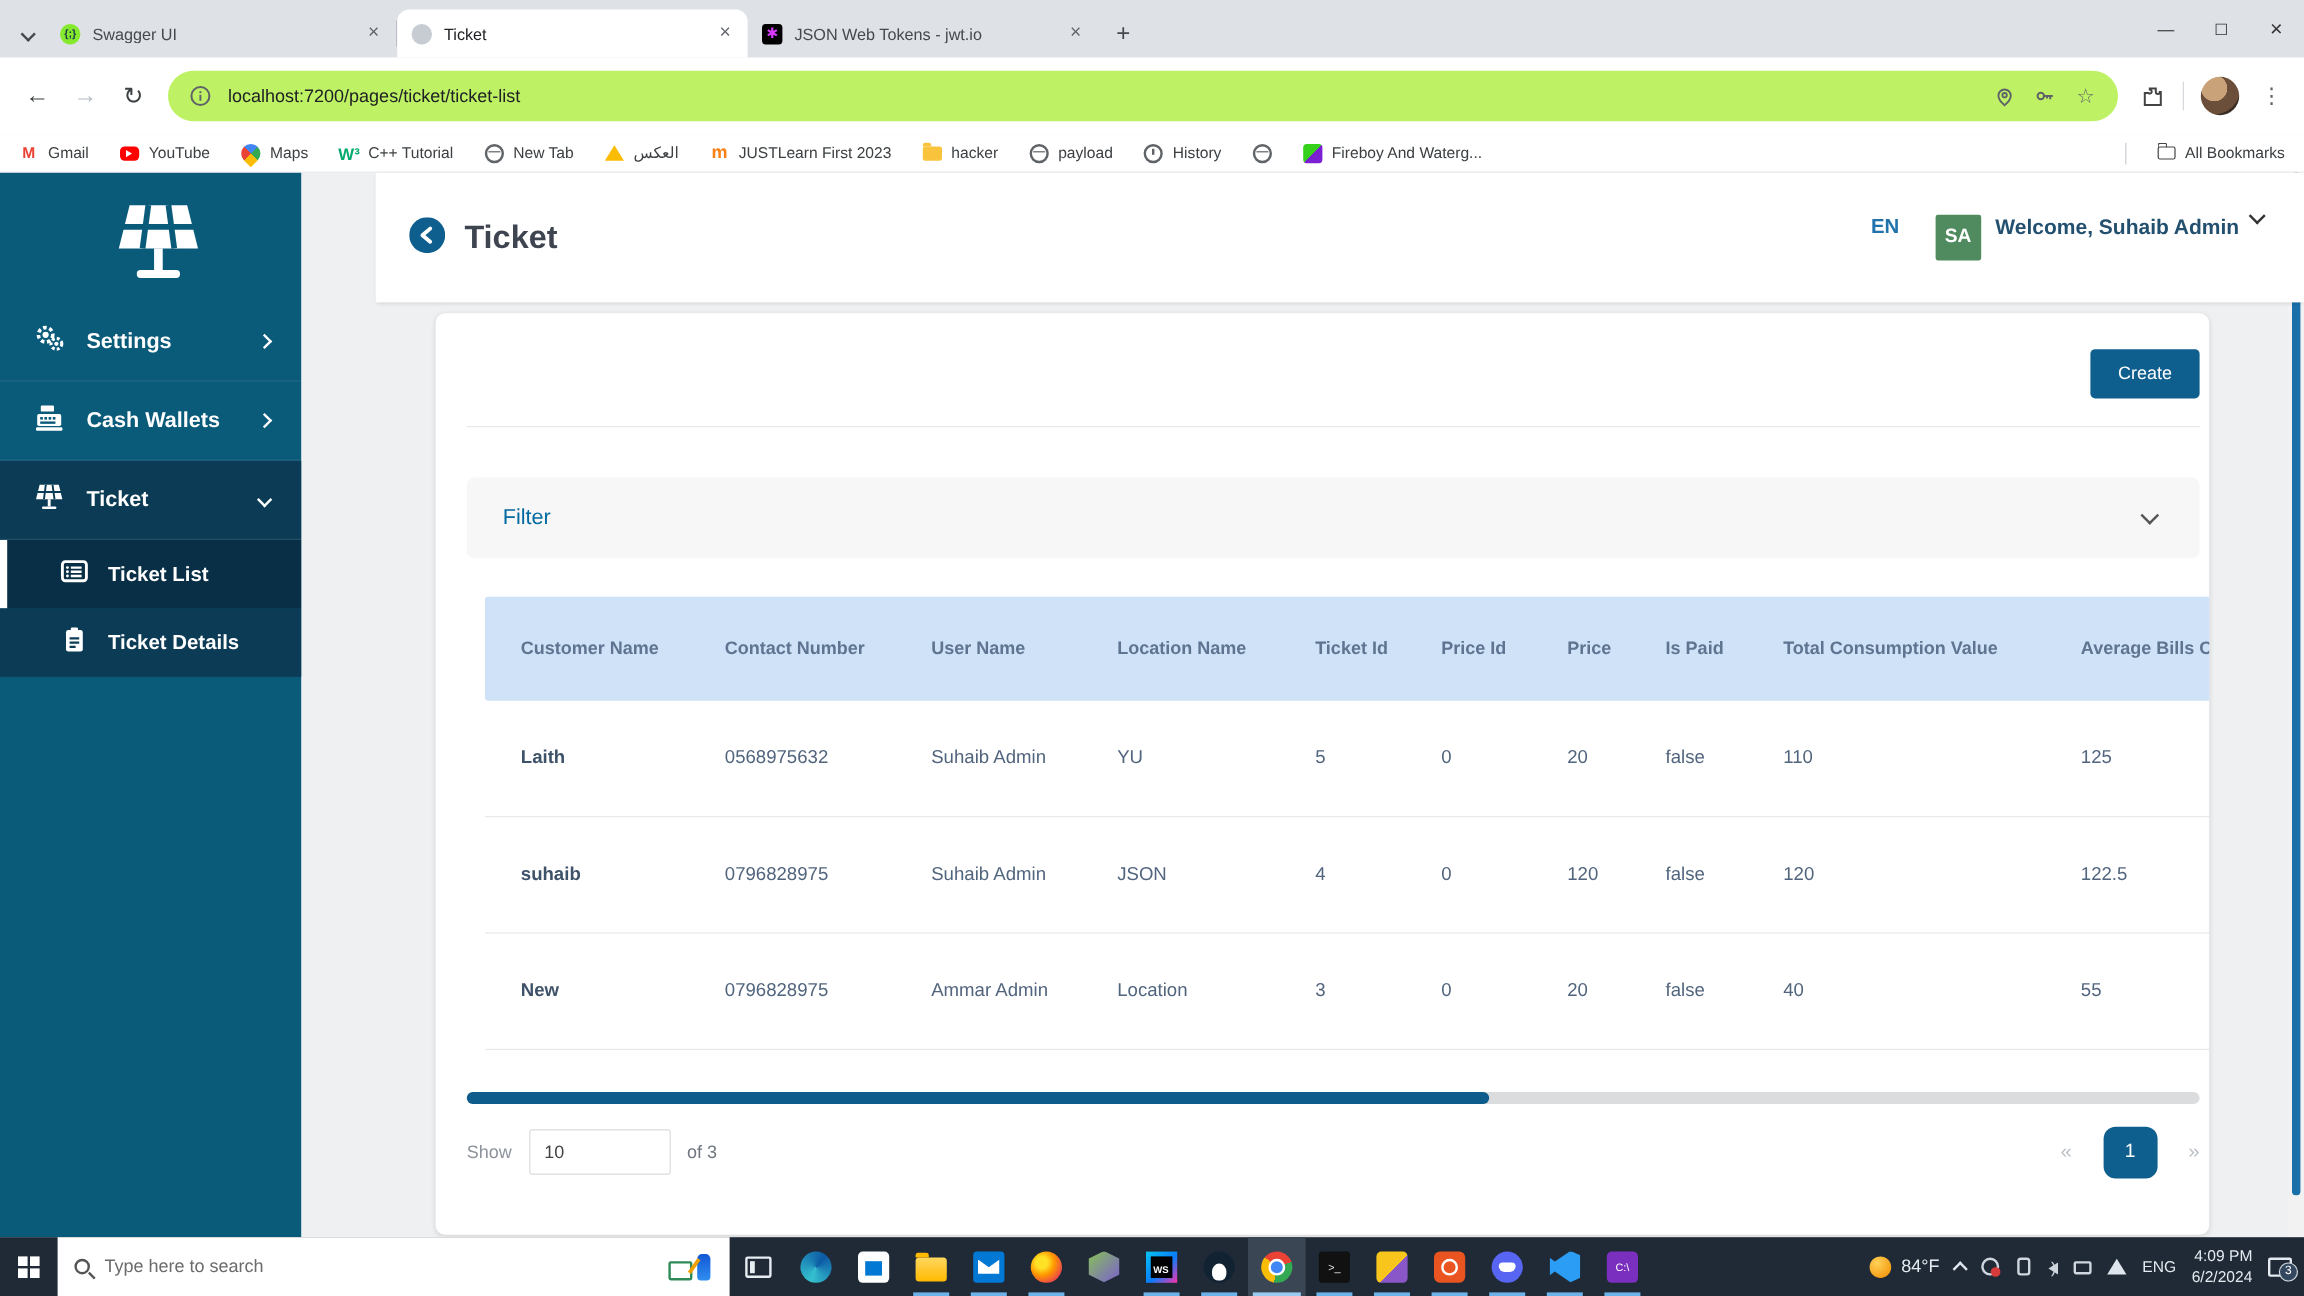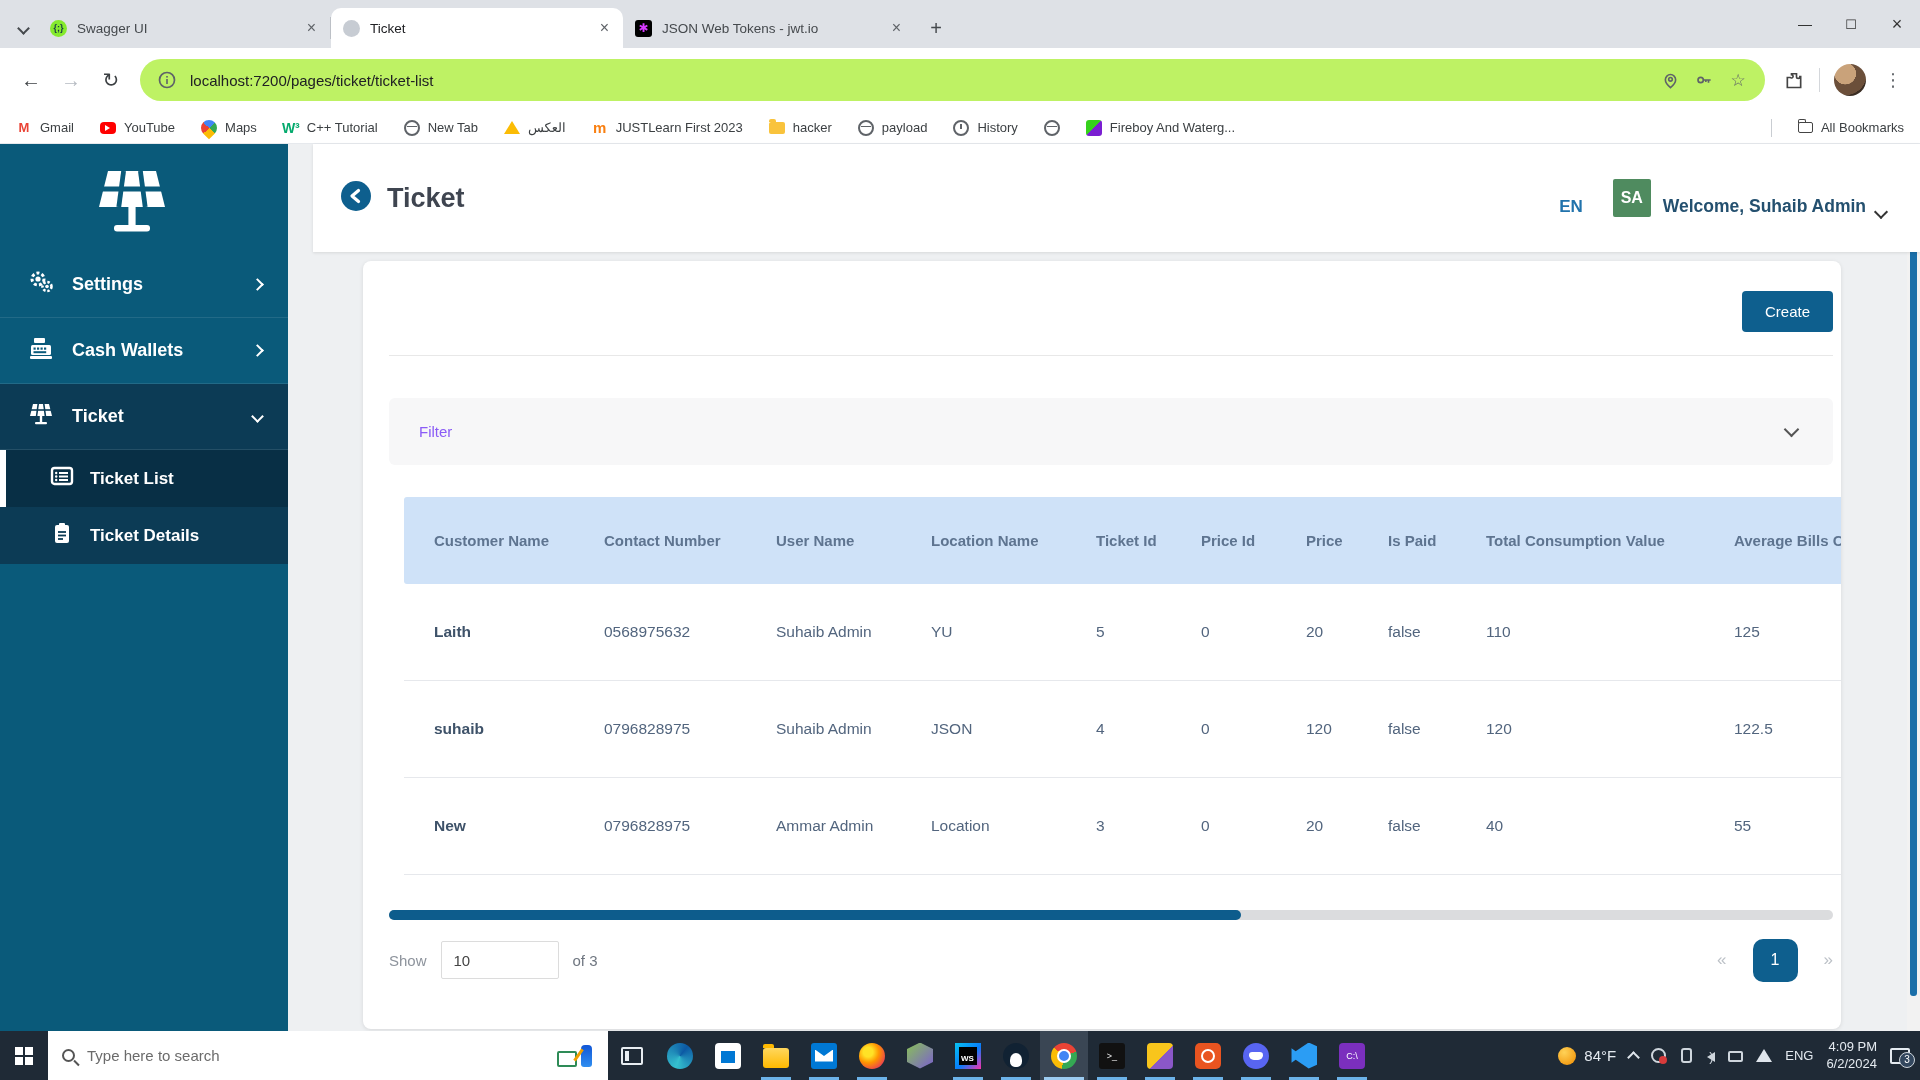--- a/index.html
+++ b/index.html
@@ -60,55 +60,55 @@
   .bmi.history::after { content:""; position:absolute; left:5px; top:2px; width:1.5px; height:5px; background:#5f6368; }
   .bmi.fireboy { background:linear-gradient(135deg,#35d11b 0 50%, #7a1fd1 50%); border-radius:3px; }
   .allbm { display:flex; align-items:center; gap:8px; font-size:13px; color:#3c4043; }
   .allbm .fldr { width:15px; height:11px; border:1.8px solid #444; border-radius:2px; position:relative; }
   .allbm .fldr::before { content:""; position:absolute; top:-4px; left:-1px; width:6px; height:3px; border:1.8px solid #444; border-bottom:none; border-radius:2px 2px 0 0; }
   .bmdiv { width:1px; height:18px; background:#c9cdd2; }
 
   
   .page { position:absolute; top:144px; left:0; right:0; bottom:49px; background:#EEF0F2; }
 
-  .sidebar { position:absolute; left:0; top:0; bottom:0; width:288px; background:#0A5A7A; color:#fff; }
+  .sidebar { position:absolute; left:0; top:0; bottom:0; width:251px; background:#0A5A7A; color:#fff; }
   .logo { position:absolute; top:18px; left:82px; width:100px; height:78px; }
   .nav { position:absolute; top:108px; left:0; right:0; }
   .navitem { height:66px; display:flex; align-items:center; padding:0 26px 0 28px; gap:18px;
              border-bottom:1px solid rgba(255,255,255,.10); font-size:18px; font-weight:bold; }
   .navitem .lbl { flex:1; }
   .chev { display:inline-block; width:9px; height:9px; border-right:2.2px solid currentColor; border-bottom:2.2px solid currentColor; }
   .chev.r { transform:rotate(-45deg); }
   .chev.d { transform:rotate(45deg); }
   .group { background:#0C3B55; }
   .subitem { height:57px; display:flex; align-items:center; padding-left:50px; gap:16px;
              font-size:17px; font-weight:bold; background:#0C3B55; position:relative; }
   .subitem.active { background:#082F45; }
   .subitem.active::before { content:""; position:absolute; left:0; top:0; bottom:0; width:6px; background:#fff; }
 
   .main { position:absolute; left:313px; right:0; top:0; bottom:0; }
   .appheader { height:108px; background:#fff; display:flex; align-items:center; padding:0 34px 0 28px;
                box-shadow:0 1px 3px rgba(0,0,0,.10); position:relative; z-index:2; }
   .pagetitle { font-size:27px; font-weight:600; color:#3F4550; margin-left:16px; }
-  .hright { margin-left:auto; display:flex; align-items:flex-end; }
+  .hright { margin-left:auto; display:flex; align-items:flex-start; }
   .lang { font-size:17px; font-weight:bold; color:#2173AC; margin-right:30px; }
   .initials { width:38px; height:38px; background:#4F8B5F; color:#fff; display:flex; align-items:center;
               justify-content:center; font-size:16px; font-weight:bold; border-radius:2px; }
   .welcome { font-size:17.5px; font-weight:600; color:#24506F; margin:0 10px 0 12px; }
   .hchev { width:10px; height:10px; border-right:2.4px solid #333; border-bottom:2.4px solid #333; transform:rotate(45deg); margin-top:-4px; }
 
   .content { position:absolute; top:108px; left:0; right:0; bottom:0; }
   .card { position:absolute; left:50px; top:9px; width:1478px; bottom:2px; background:#fff;
           border-radius:8px; box-shadow:0 1px 4px rgba(0,0,0,.10); }
   .createbtn { position:absolute; top:30px; right:8px; height:41px; padding:0 23px; background:#0E5F8E;
                color:#fff; font-size:15px; border:none; border-radius:4px; font-family:inherit; }
   .carddiv { position:absolute; top:94px; left:26px; right:8px; border-top:1px solid #E8E8E8; }
   .filterbar { position:absolute; top:137px; left:26px; right:8px; height:67px; background:#F7F7F8;
                border-radius:6px; display:flex; align-items:center; padding:0 36px 0 30px; }
-  .filterbar .flbl { font-size:15px; color:#8b5cf6; flex:1; }
+  .filterbar .flbl { font-size:18px; color:#0369a1; flex:1; }
   .filterbar .fchev { width:11px; height:11px; border-right:2px solid #555; border-bottom:2px solid #555; transform:rotate(45deg); margin-top:-5px; }
 
   .tblwrap { position:absolute; top:236px; left:41px; right:0; overflow:hidden; }
   .thead { display:flex; height:87px; align-items:center; background:#CFE2F8; border-radius:3px; width:1500px; }
   .th { flex:0 0 auto; padding-left:30px; font-size:15px; font-weight:bold; color:#5E7490; white-space:nowrap; }
   .tr { display:flex; height:97px; align-items:center; border-bottom:1px solid #E6E8EC; width:1500px; }
   .td { flex:0 0 auto; padding-left:30px; font-size:15.5px; color:#52657E; white-space:nowrap; }
   .td.c1 { font-weight:bold; color:#3E5269; }
 
   .hscroll { position:absolute; top:649px; left:26px; right:8px; height:10px; background:#DBDCDE; border-radius:5px; }

